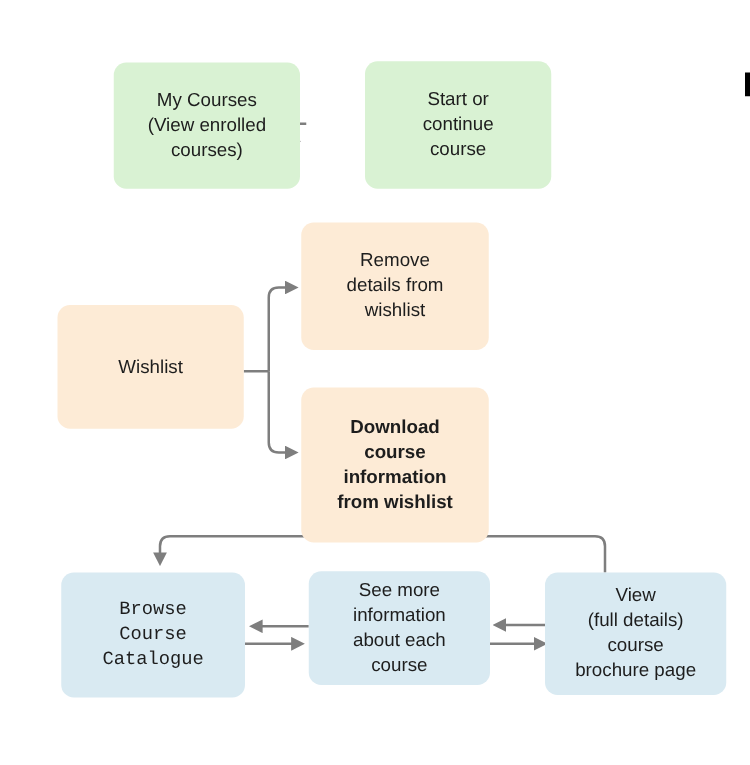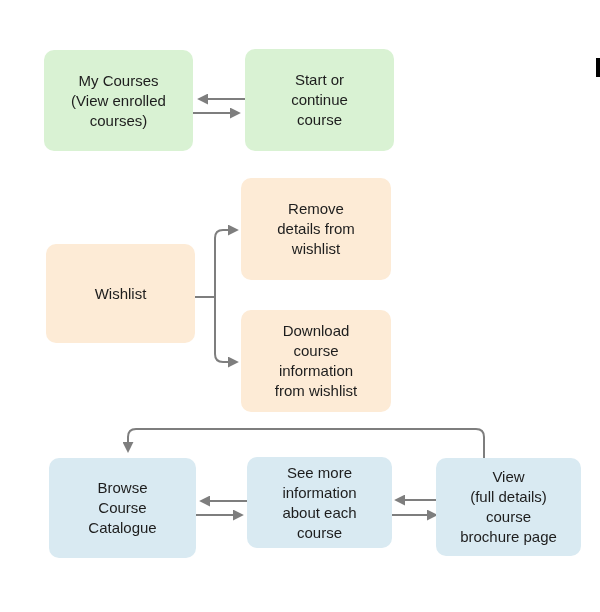--- a/index.html
+++ b/index.html
@@ -7,30 +7,30 @@
     width:600px;height:612px;background:#ffffff;overflow:hidden;
     font-family:"Liberation Sans","DejaVu Sans",sans-serif;
   }
   .canvas{position:relative;width:600px;height:612px;background:#ffffff;}
   .node{
     position:absolute;display:flex;align-items:center;justify-content:center;
     border-radius:10px;text-align:center;
     font-size:15px;line-height:20px;color:var(--text,#1d1d1d);
   }
   .node .label{white-space:pre-line;}
-  .green{background:var(--node-green,#d9f2d3);}
+  .green{background:var(--node-green,#d9f2d3);margin-left:47px;}
   .peach{background:var(--node-peach,#fdebd6);}
   .blue{background:var(--node-blue,#d9eaf2);}
 
   .n-my     {left:44px;  top:50px;  width:149px; height:101px;}
   .n-start  {left:245px; top:49px;  width:149px; height:102px;}
   .n-wish   {left:46px;  top:244px; width:149px; height:99px;}
   .n-remove {left:241px; top:178px; width:150px; height:102px;}
-  .n-down   {left:241px; top:310px; width:150px; height:102px;}
-  .n-browse {left:49px;  top:458px; width:147px; height:100px;}
+  .n-down   {left:241px; top:310px; width:150px; height:124px;font-weight:bold;}
+  .n-browse {left:49px;  top:458px; width:147px; height:100px;font-family:Liberation Mono, monospace;}
   .n-see    {left:247px; top:457px; width:145px; height:91px;}
   .n-view   {left:436px; top:458px; width:145px; height:98px;justify-content:center;}
 
   .edges{position:absolute;left:0;top:0;width:600px;height:612px;pointer-events:none;}
   .edge{stroke:var(--edge,#7e7e7e);stroke-width:2;fill:none;}
   .ah{fill:var(--edge,#7e7e7e);}
 
   .black-mark{position:absolute;left:596px;top:58px;width:4px;height:19px;background:var(--black-mark,#000000);}
 </style>
 </head>

